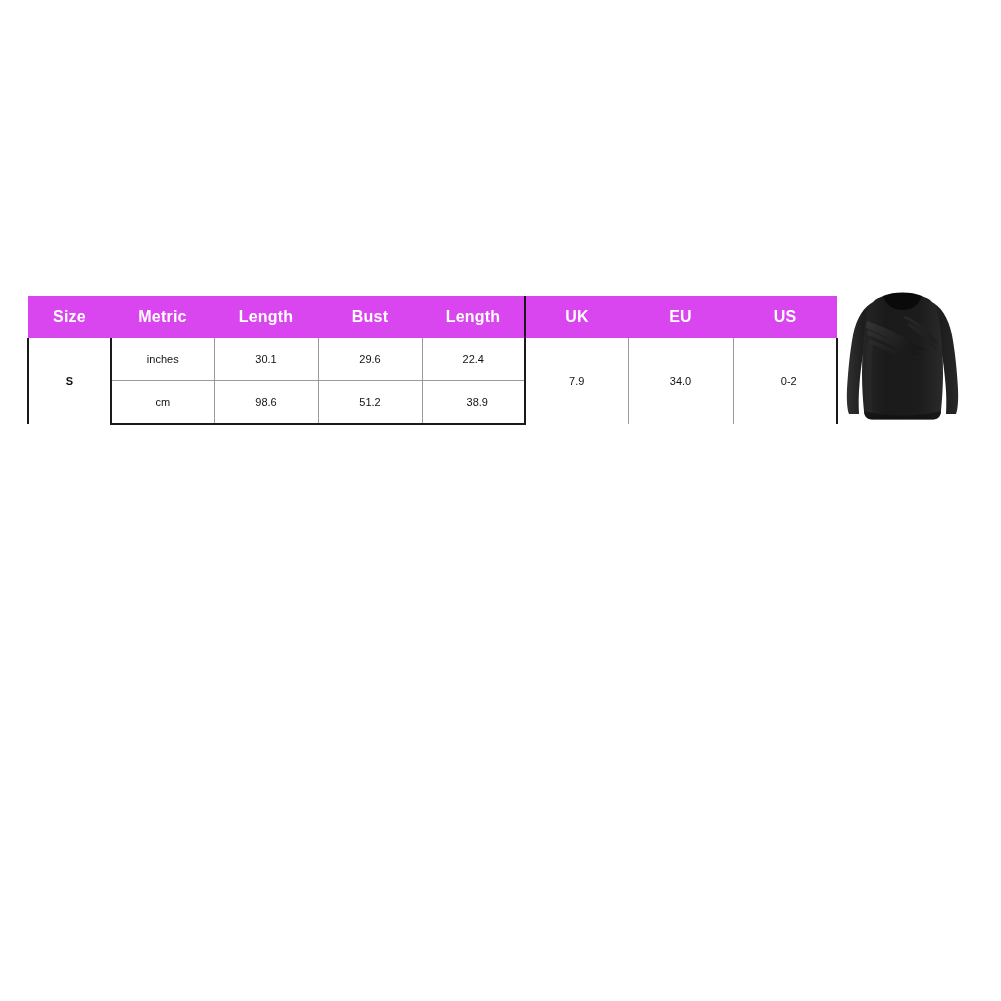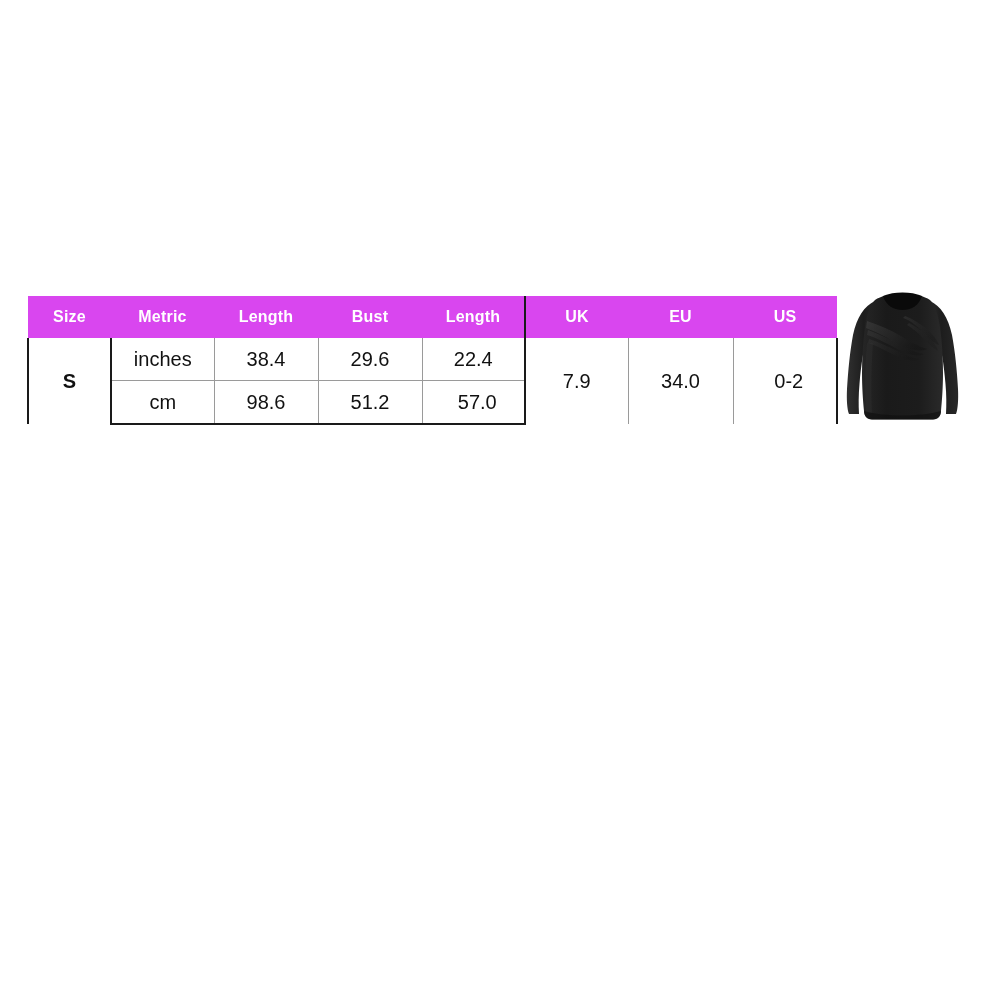--- a/index.html
+++ b/index.html
@@ -27,21 +27,21 @@
     table-layout: fixed;
     background: #ffffff;
   }
 
   #size-chart th,
   #size-chart td {
     padding: 0;
     margin: 0;
     text-align: center;
     vertical-align: middle;
-    font-size: 20px;
+    font-size: 11px;
     color: #111111;
     background: #ffffff;
   }
 
   
   #size-chart thead tr {
     background: #000000;
   }
   #size-chart thead th {
     background: #d946ef;
@@ -144,32 +144,32 @@
       <th class="head-uk">UK</th>
       <th class="head-eu">EU</th>
       <th class="head-us">US</th>
     </tr>
   </thead>
 
   <tbody>
     <tr class="row-inches">
       <td class="cell-size" rowspan="2">S</td>
       <td class="sub-divided">inches</td>
-      <td class="sub-divided">38.4</td>
+      <td class="sub-divided">30.1</td>
       <td class="sub-divided">29.6</td>
       <td class="sub-divided cell-sleeve">22.4</td>
       <td class="cell-uk" rowspan="2">7.9</td>
       <td rowspan="2">34.0</td>
       <td rowspan="2">0-2</td>
     </tr>
     <tr class="row-cm">
       <td>cm</td>
       <td>98.6</td>
       <td>51.2</td>
-      <td class="cell-sleeve">57.0</td>
+      <td class="cell-sleeve">38.9</td>
     </tr>
   </tbody>
 </table>
 
 <div id="garment-photo">
   <svg viewBox="0 0 115 145" xmlns="http://www.w3.org/2000/svg">
     <defs>
       <linearGradient id="fabricShade" x1="0" y1="0" x2="1" y2="0">
         <stop offset="0%" stop-color="#262626"></stop>
         <stop offset="30%" stop-color="#1a1a1a"></stop>

